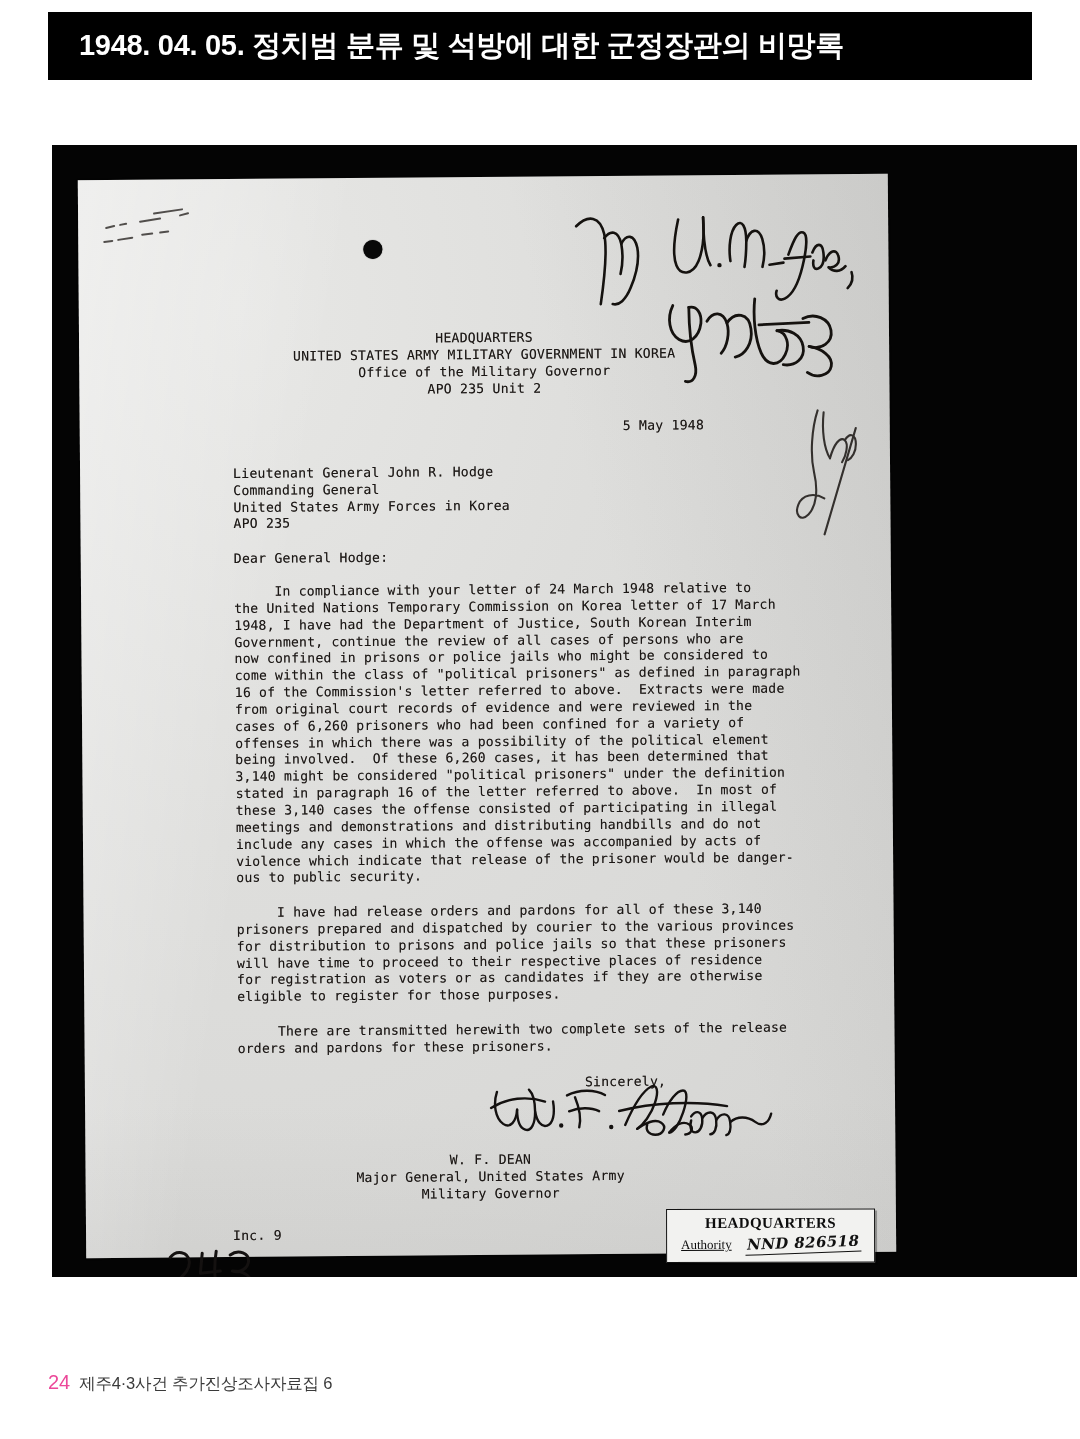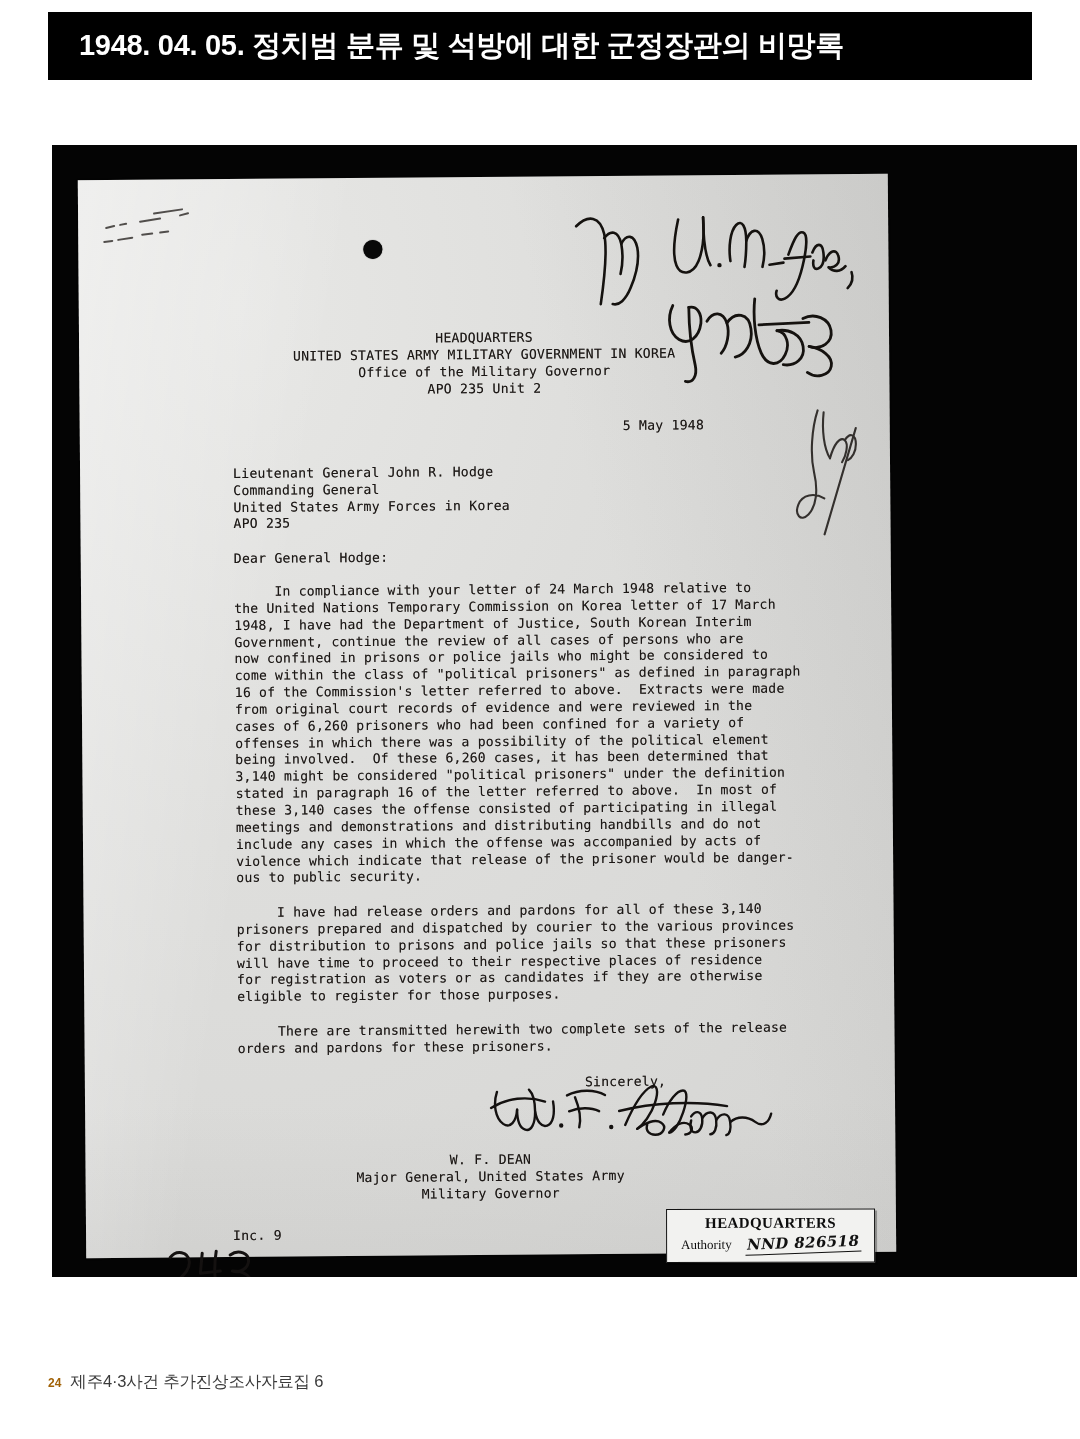--- a/index.html
+++ b/index.html
@@ -169,20 +169,21 @@
     letter-spacing: 0.4px;
     color: #0d0d0d;
   }
   #declassified-stamp .stamp-auth-label {
     position: absolute;
     top: 27px;
     left: 14px;
     font-family: "Liberation Serif", serif;
     font-size: 13px;
     color: #0d0d0d;
+    text-decoration: underline;
   }
   #declassified-stamp .stamp-auth-value {
     position: absolute;
     top: 24px;
     left: 78px;
     font-family: "DejaVu Serif", serif;
     font-style: italic;
     font-size: 15px;
     font-weight: bold;
     color: #111;
@@ -217,23 +218,23 @@
   
   #page-footer {
     position: absolute;
     left: 48px;
     top: 1371px;
     display: flex;
     align-items: baseline;
     gap: 9px;
   }
   #page-footer .folio {
-    font-size: 12px;
-    font-weight: bold;
-    color: #a16207;
+    font-size: 20px;
+    font-weight: normal;
+    color: #ec4899;
     font-family: "Liberation Sans", sans-serif;
   }
   #page-footer .footer-title {
     font-size: 16.5px;
     color: #3a3a3a;
     font-family: "Liberation Sans", sans-serif;
     letter-spacing: -0.2px;
   }
 </style>
 </head>

